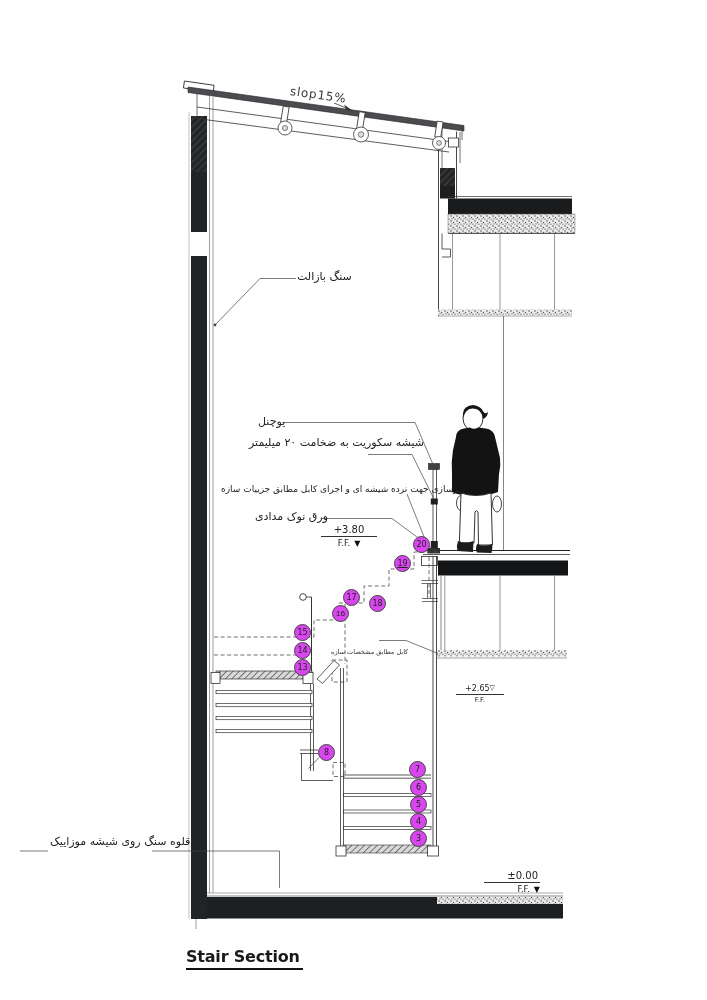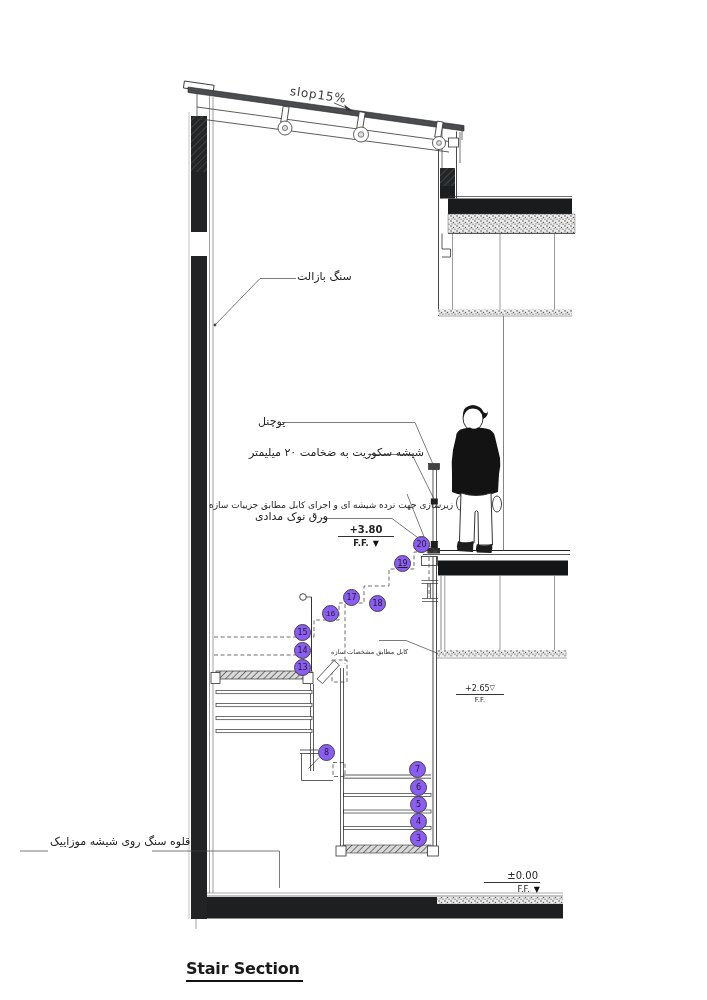--- a/index.html
+++ b/index.html
@@ -5,30 +5,30 @@
   html,body{margin:0;padding:0;background:#fff;}
   .canvas{position:relative;width:707px;height:1000px;background:#fff;overflow:hidden;
           font-family:"DejaVu Sans",sans-serif;}
   .canvas svg{position:absolute;left:0;top:0;}
   .plabel{position:absolute;font-size:11px;color:#222;white-space:nowrap;direction:rtl;line-height:1.1;}
   .plabel.small{font-size:9px;}
   .plabel.tiny{font-size:6.5px;color:#333;}
   .slope-label{position:absolute;left:291px;top:84px;font-size:12px;letter-spacing:.8px;color:#3a3a3a;
                transform:rotate(8deg);transform-origin:left top;}
   .marker{position:absolute;width:15px;height:15px;border:1px solid #444;border-radius:50%;
-          font-size:8px;line-height:15px;text-align:center;color:#222;background:#8b5cf6;box-sizing:content-box;}
+          font-size:8px;line-height:15px;text-align:center;color:#222;background:#d946ef;box-sizing:content-box;}
   .level{position:absolute;color:#222;text-align:center;}
   .lv-val{font-size:10px;border-bottom:1px solid #333;padding:0 2px 1px 2px;}
   .lv-val .tri-open{font-size:7px;vertical-align:1px;}
   .lv-bot{font-size:8.5px;padding-top:1px;}
   .lv-bot .tri-filled{font-size:8px;margin-left:4px;color:#111;}
   .lv-mid .lv-val{font-size:8px;margin-top:32px;}
   .lv-mid .lv-bot{font-size:7px;}
   .title{position:absolute;left:186px;top:947px;font-size:16px;font-weight:600;color:#1a1a1c;
-         letter-spacing:-.2px;border-bottom:2.2px solid #111;padding:0 3px 2px 0;margin-top:12px;}
+         letter-spacing:-.2px;border-bottom:2.2px solid #111;padding:0 3px 2px 0;}
 </style>
 </head>
 <body>
 
 <div class="canvas">
 
 <svg width="707" height="1000" viewBox="0 0 707 1000">
   <defs>
     <pattern id="stip" width="6" height="5" patternUnits="userSpaceOnUse">
       <rect width="6" height="5" fill="#ececec"></rect>
@@ -210,27 +210,27 @@
     <path d="M321,518.5 H392 L436.5,551.5"></path>
     <path d="M379,640.5 H406 L438,653.5"></path>
     <path d="M20,851 H48 M152,851 H279.5 M279.5,851 V888"></path>
   </g>
 </svg>
 
 <div class="slope-label">slop15%</div>
 
 <div class="plabel" style="left:297px;top:271px;">سنگ بازالت</div>
 <div class="plabel" style="left:258px;top:416px;">یوچنل</div>
-<div class="plabel" style="left:249px;top:447px;text-align:right;">شیشه سکوریت به ضخامت ۲۰ میلیمتر</div>
-<div class="plabel small" style="left:209px;top:485px;margin-top:16px;">زیرسازی جهت نرده شیشه ای و اجرای کابل مطابق جزییات سازه</div>
+<div class="plabel" style="left:249px;top:437px;text-align:right;">شیشه سکوریت به ضخامت ۲۰ میلیمتر</div>
+<div class="plabel small" style="left:221px;top:485px;">زیرسازی جهت نرده شیشه ای و اجرای کابل مطابق جزییات سازه</div>
 <div class="plabel" style="left:255px;top:511px;">ورق نوک مدادی</div>
 <div class="plabel tiny" style="left:331px;top:649px;">کابل مطابق مشخصات سازه</div>
 <div class="plabel" style="left:50px;top:836px;">قلوه سنگ روی شیشه موزاییک</div>
 
-<div class="level" style="left:338px;top:524px;width:56px;font-weight:bold;">
+<div class="level" style="left:321px;top:524px;width:56px;">
   <div class="lv-val">+3.80</div>
   <div class="lv-bot"><span>F.F.</span><span class="tri-filled">▼</span></div>
 </div>
 <div class="level lv-mid" style="left:456px;top:652px;width:48px;">
   <div class="lv-val"><span>+2.65</span><span class="tri-open">▽</span></div>
   <div class="lv-bot">F.F.</div>
 </div>
 <div class="level" style="left:484px;top:870px;width:56px;text-align:right;">
   <div class="lv-val">±0.00</div>
   <div class="lv-bot"><span>F.F.</span><span class="tri-filled">▼</span></div>
@@ -238,21 +238,21 @@
 
 <div class="marker" style="left:410px;top:830px;">3</div>
 <div class="marker" style="left:410px;top:813px;">4</div>
 <div class="marker" style="left:410px;top:796px;">5</div>
 <div class="marker" style="left:410px;top:779px;">6</div>
 <div class="marker" style="left:409px;top:761px;">7</div>
 <div class="marker" style="left:318px;top:744px;">8</div>
 <div class="marker" style="left:294px;top:659px;">13</div>
 <div class="marker" style="left:294px;top:642px;">14</div>
 <div class="marker" style="left:294px;top:624px;">15</div>
-<div class="marker" style="left:322px;top:605px;font-family:Liberation Mono, monospace;">16</div>
+<div class="marker" style="left:332px;top:605px;font-family:Liberation Mono, monospace;">16</div>
 <div class="marker" style="left:343px;top:589px;">17</div>
 <div class="marker" style="left:369px;top:595px;">18</div>
 <div class="marker" style="left:394px;top:555px;text-decoration:underline;">19</div>
 <div class="marker" style="left:413px;top:536px;">20</div>
 
 <div class="title">Stair Section</div>
 
 </div>
 
 </body></html>

